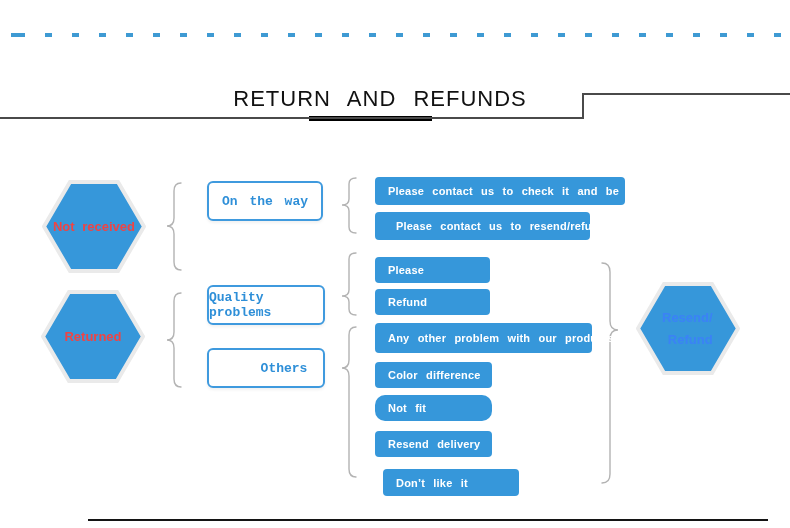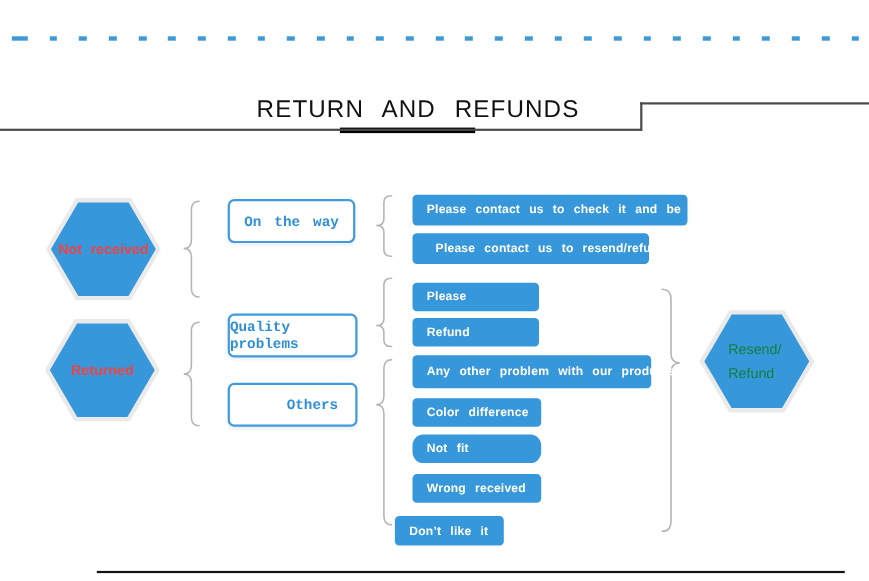--- a/index.html
+++ b/index.html
@@ -29,21 +29,21 @@
   .hex { position:absolute; width:104px; height:95px; }
   .hex svg { position:absolute; left:0; top:0; }
   .hex-shape { fill:var(--accent-blue); stroke:#EAEAEA; stroke-width:4; }
   .hex-label {
     position:absolute; left:0; top:0; width:100%; height:100%;
     display:flex; align-items:center; justify-content:center;
     color:#ef4444; font-size:13px; font-weight:700; word-spacing:4px; text-align:right;
   }
   .hex-label-two {
     position:absolute; left:26px; top:50%; transform:translateY(-50%);
-    color:#15803d; font-size:13px; font-weight:400; line-height:22px; text-align:left;
+    color:#3b82f6; font-size:13px; font-weight:700; line-height:22px; text-align:right;
   }
 
   .cat-box {
     position:absolute; background:#fff; border:2px solid var(--box-border-blue);
     border-radius:6px; box-sizing:border-box;
     display:flex; align-items:center; justify-content:center;
     color:var(--box-text-blue); font-size:13px; font-weight:700; word-spacing:4px;
     box-shadow:0 2px 3px rgba(0,0,0,0.06);
     font-family:Liberation Mono, monospace;
   }
@@ -106,17 +106,17 @@
   <div class="cat-box" style="left:207px; top:285px; width:118px; height:40px;">Quality problems</div>
   <div class="cat-box" style="left:207px; top:348px; width:118px; height:40px;padding-left:36px;">Others</div>
 
   <div class="out-box" style="left:375px; top:177px; width:250px; height:28px;">Please contact us to check it and be patient</div>
   <div class="out-box" style="left:375px; top:212px; width:215px; height:28px;padding-left:21px;">Please contact us to resend/refund</div>
   <div class="out-box" style="left:375px; top:257px; width:115px; height:26px;">Please</div>
   <div class="out-box" style="left:375px; top:289px; width:115px; height:26px;">Refund</div>
   <div class="out-box" style="left:375px; top:323px; width:217px; height:30px;">Any other problem with our products</div>
   <div class="out-box" style="left:375px; top:362px; width:117px; height:26px;">Color difference</div>
   <div class="out-box" style="left:375px; top:395px; width:117px; height:26px;border-radius:10px;">Not fit</div>
-  <div class="out-box" style="left:375px; top:431px; width:117px; height:26px;">Wrong received</div>
-  <div class="out-box" style="left:359px; top:469px; width:99px; height:27px;">Don’t like it</div>
+  <div class="out-box" style="left:375px; top:431px; width:117px; height:26px;">Resend delivery</div>
+  <div class="out-box" style="left:383px; top:469px; width:136px; height:27px;">Don’t like it</div>
 
   <div class="bottom-rule"></div>
 </div>
 
 </body></html>

